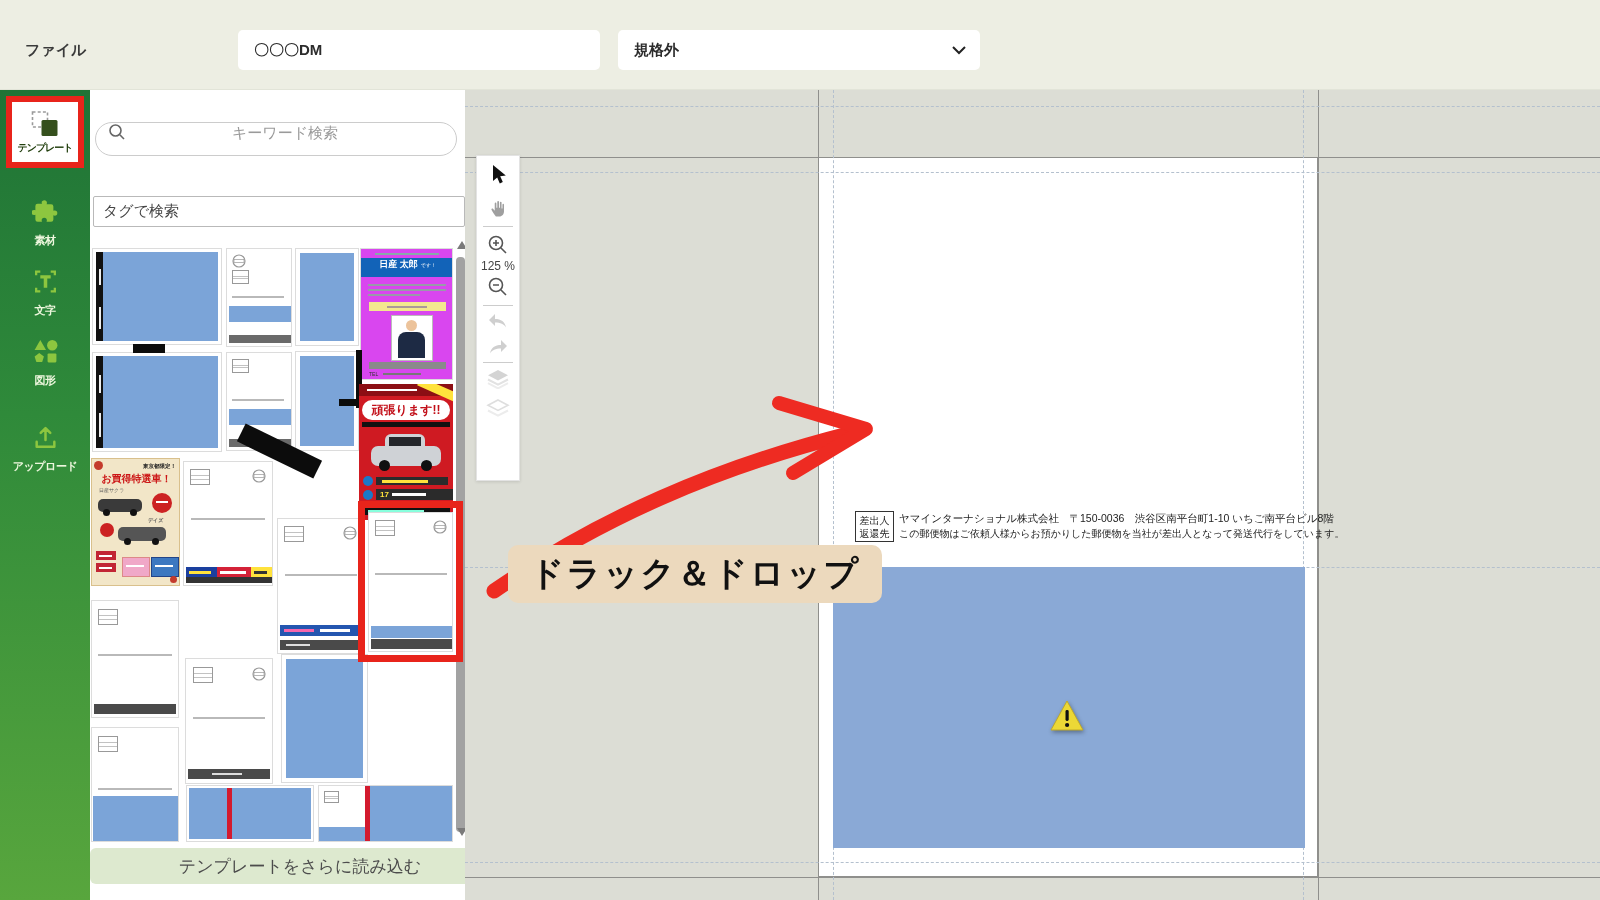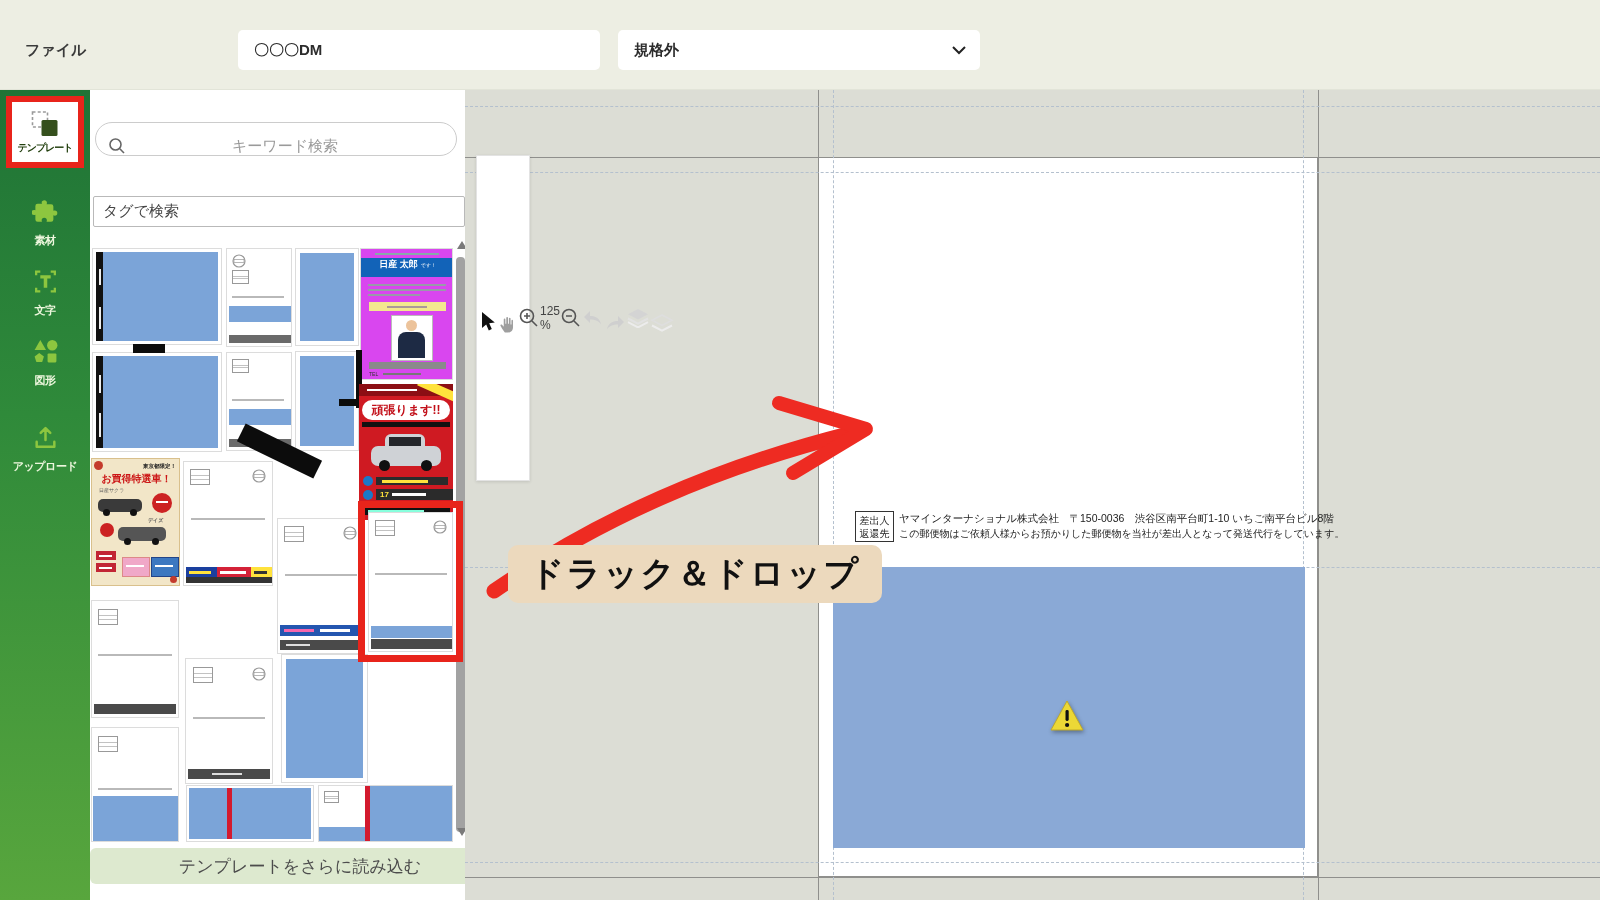--- a/index.html
+++ b/index.html
@@ -17,21 +17,21 @@
   
   .sidebar{left:0;top:90px;width:90px;height:810px;background:linear-gradient(180deg,#1f7336 0%,#2f8a3a 40%,#58a63d 100%);}
   .side-item{width:90px;text-align:center;cursor:pointer;}
   .side-item .lbl{display:block;margin-top:4px;font-size:11px;font-weight:700;color:#edf7dd;letter-spacing:-.5px;}
   .tpl-item{left:6px;top:96px;width:78px;height:72px;background:#fff;border:6px solid #e8241b;
       display:flex;flex-direction:column;align-items:center;justify-content:center;cursor:pointer;}
   .tpl-item .lbl{font-size:10px;font-weight:700;color:#23400f;letter-spacing:-1px;margin-top:3px;}
   
   .panel{left:90px;top:90px;width:377px;height:810px;background:#fff;}
   .search-pill{left:95px;top:122px;width:362px;height:34px;border:1px solid #ccc;border-radius:17px;background:#fff;
-      display:flex;align-items:flex-end;padding:0 12px;}
+      display:flex;align-items:flex-start;padding:0 12px;}
   .search-pill input{flex:1;border:none;outline:none;text-align:center;font-size:15px;color:#333;font-family:inherit;background:transparent;}
   .search-pill input::placeholder{color:#9a9a9a;}
   .tag-input{left:93px;top:196px;width:372px;height:31px;border:1px solid #b9b9b9;border-radius:2px;
       font-size:15px;color:#444;padding:0 9px;font-family:inherit;outline:none;background:#fff;}
   .thumb{position:absolute;background:#fff;border:1px solid #dcdcdc;box-sizing:border-box;overflow:hidden;cursor:pointer;}
   .bluefill{background:#7ba4d8;border:4px solid #fff;outline:1px solid #dcdcdc;}
   .tline{position:absolute;height:2px;background:#b9b9b9;}
   .ministamp{position:absolute;border:1px solid #999;background:linear-gradient(180deg,#fff 38%,#c2c2c2 38%,#c2c2c2 46%,#fff 46%,#fff 62%,#c2c2c2 62%,#c2c2c2 70%,#fff 70%);}
   .footerband{position:absolute;background:#6a6a6a;}
   .blueband{position:absolute;background:#7ba4d8;}
@@ -53,22 +53,22 @@
   .stamp .band{position:absolute;left:0;right:0;top:33px;height:22px;border-top:2px solid #3f3f3f;border-bottom:2px solid #3f3f3f;
       display:flex;align-items:center;justify-content:center;font-family:"DejaVu Serif","Liberation Serif",serif;
       font-size:13px;letter-spacing:2px;color:#222;white-space:nowrap;}
   .sender-box{left:855px;top:511px;width:39px;height:31px;border:1px solid #333;display:flex;flex-direction:column;
       align-items:center;justify-content:center;font-size:10px;line-height:13px;color:#222;white-space:nowrap;}
   .sender-l1{left:899px;top:512px;font-size:10.5px;color:#222;white-space:nowrap;}
   .sender-l2{left:899px;top:527px;font-size:10px;color:#222;white-space:nowrap;}
   .canvas-blue{left:833px;top:567px;width:472px;height:281px;background:#8aa9d6;}
   .warn{left:1049px;top:699px;filter:drop-shadow(1px 2px 2px rgba(0,0,0,.35));}
   
-  .toolbar{left:476px;top:155px;width:54px;height:326px;background:#fff;border:1px solid #e3e3e3;
-      box-shadow:0 1px 3px rgba(0,0,0,.12);display:flex;align-items:center;}
+  .toolbar{left:476px;top:155px;width:44px;height:326px;background:#fff;border:1px solid #e3e3e3;
+      box-shadow:0 1px 3px rgba(0,0,0,.12);display:flex;flex-direction:column;align-items:center;}
   .toolbar .tool{width:100%;display:flex;align-items:center;justify-content:center;cursor:pointer;}
   .toolbar hr{width:30px;border:none;border-top:1px solid #ccc;margin:7px 0;}
   .zoom-level{font-size:12px;color:#444;margin:3px 0;}
   
   .red-frame{left:358px;top:501px;width:105px;height:161px;border:7px solid #e8241b;z-index:50;}
   .dragdrop{left:508px;top:545px;width:374px;height:58px;background:#ecd9bd;border-radius:10px;z-index:70;
       display:flex;align-items:center;justify-content:center;font-size:34px;font-weight:800;color:#111;letter-spacing:2px;white-space:nowrap;}
   .arrow-svg{left:0;top:0;width:1600px;height:900px;z-index:60;pointer-events:none;}
   .ring{position:absolute;width:14px;height:14px;}
   .tinytext{position:absolute;font-size:5px;color:#555;white-space:nowrap;}

